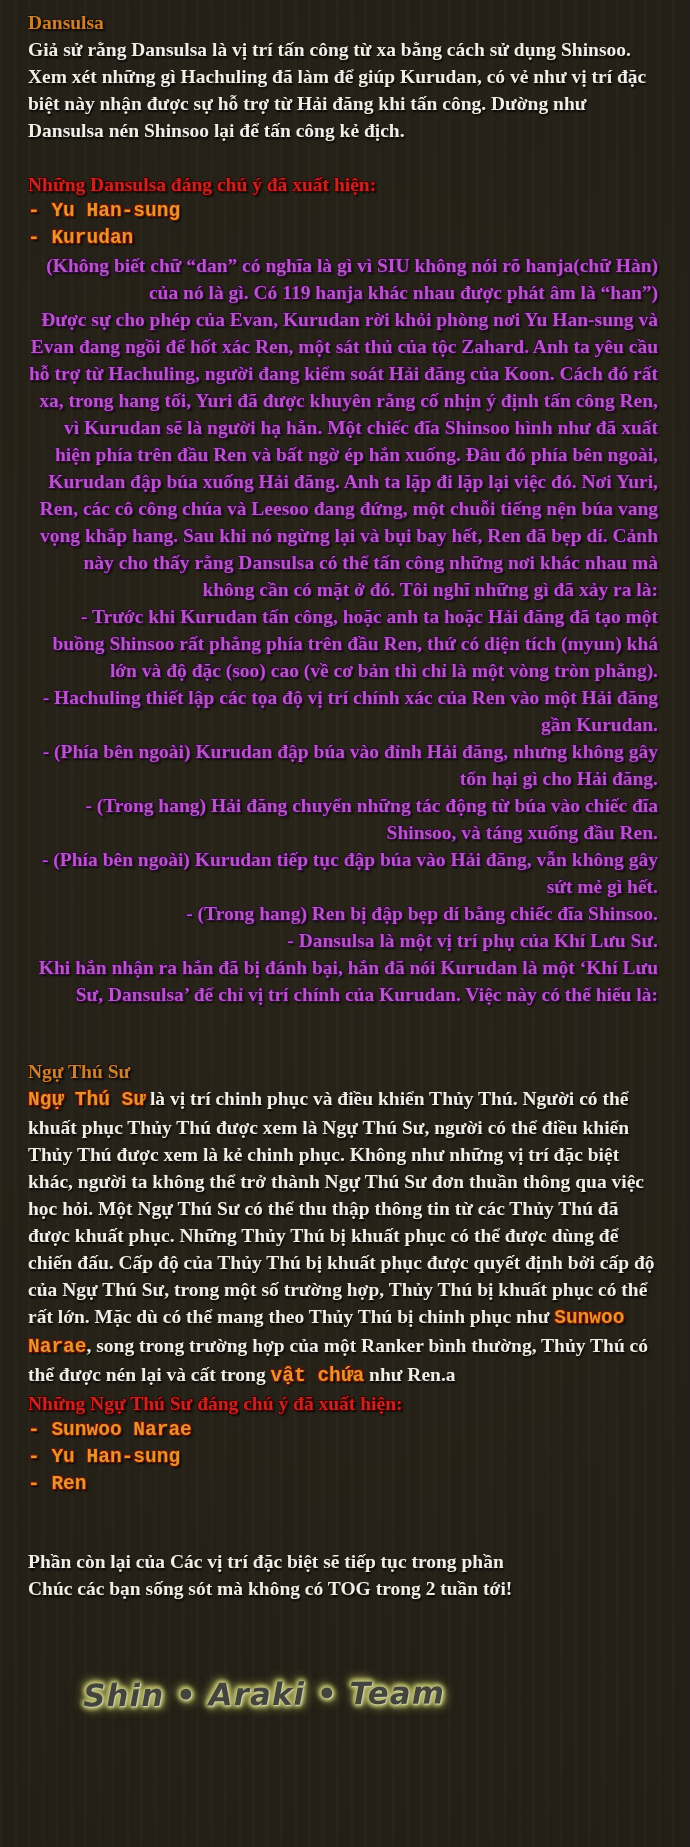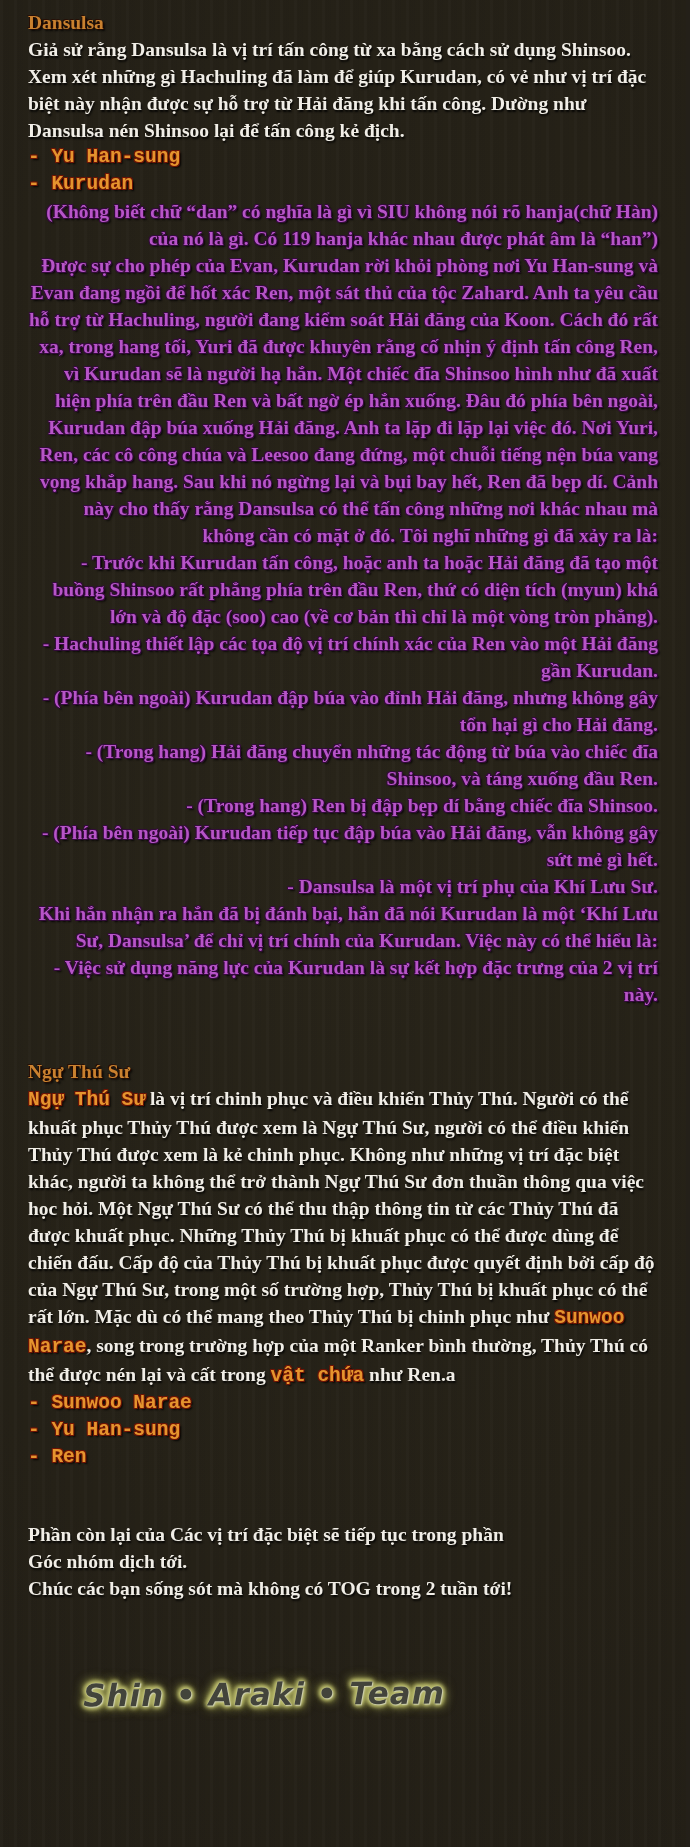--- a/index.html
+++ b/index.html
@@ -84,41 +84,41 @@
 </style>
 </head>
 <body>
 
 <div class="page">
   <div class="content">
 
     <p class="t-orangehd">Dansulsa</p>
     <p class="t-white">Giả sử rằng Dansulsa là vị trí tấn công từ xa bằng cách sử dụng Shinsoo. Xem xét những gì Hachuling đã làm để giúp Kurudan, có vẻ như vị trí đặc biệt này nhận được sự hỗ trợ từ Hải đăng khi tấn công. Dường như Dansulsa nén Shinsoo lại để tấn công kẻ địch.</p>
 
+    <p class="t-red gap-line">Những Dansulsa đáng chú ý đã xuất hiện:</p>
     <p class="t-orange">- Yu Han-sung</p>
     <p class="t-orange">- Kurudan</p>
 
     <p class="t-purple">(Không biết chữ “dan” có nghĩa là gì vì SIU không nói rõ hanja(chữ Hàn) của nó là gì. Có 119 hanja khác nhau được phát âm là “han”)</p>
     <p class="t-purple">Được sự cho phép của Evan, Kurudan rời khỏi phòng nơi Yu Han-sung và Evan đang ngồi để hốt xác Ren, một sát thủ của tộc Zahard. Anh ta yêu cầu hỗ trợ từ Hachuling, người đang kiểm soát Hải đăng của Koon. Cách đó rất xa, trong hang tối, Yuri đã được khuyên rằng cố nhịn ý định tấn công Ren, vì Kurudan sẽ là người hạ hắn. Một chiếc đĩa Shinsoo hình như đã xuất hiện phía trên đầu Ren và bất ngờ ép hắn xuống. Đâu đó phía bên ngoài, Kurudan đập búa xuống Hải đăng. Anh ta lặp đi lặp lại việc đó. Nơi Yuri, Ren, các cô công chúa và Leesoo đang đứng, một chuỗi tiếng nện búa vang vọng khắp hang. Sau khi nó ngừng lại và bụi bay hết, Ren đã bẹp dí. Cảnh này cho thấy rằng Dansulsa có thể tấn công những nơi khác nhau mà không cần có mặt ở đó. Tôi nghĩ những gì đã xảy ra là:</p>
     <p class="t-purple">- Trước khi Kurudan tấn công, hoặc anh ta hoặc Hải đăng đã tạo một buồng Shinsoo rất phẳng phía trên đầu Ren, thứ có diện tích (myun) khá lớn và độ đặc (soo) cao (về cơ bản thì chỉ là một vòng tròn phẳng).</p>
     <p class="t-purple">- Hachuling thiết lập các tọa độ vị trí chính xác của Ren vào một Hải đăng gần Kurudan.</p>
     <p class="t-purple">- (Phía bên ngoài) Kurudan đập búa vào đỉnh Hải đăng, nhưng không gây tổn hại gì cho Hải đăng.</p>
     <p class="t-purple">- (Trong hang) Hải đăng chuyển những tác động từ búa vào chiếc đĩa Shinsoo, và táng xuống đầu Ren.</p>
+    <p class="t-purple">- (Phía bên ngoài) Kurudan tiếp tục đập búa vào Hải đăng, vẫn không gây sứt mẻ gì hết.</p>
     <p class="t-purple">- (Trong hang) Ren bị đập bẹp dí bằng chiếc đĩa Shinsoo.</p>
-    <p class="t-purple">- (Phía bên ngoài) Kurudan tiếp tục đập búa vào Hải đăng, vẫn không gây sứt mẻ gì hết.</p>
     <p class="t-purple">- Dansulsa là một vị trí phụ của Khí Lưu Sư.</p>
     <p class="t-purple">Khi hắn nhận ra hắn đã bị đánh bại, hắn đã nói Kurudan là một ‘Khí Lưu Sư, Dansulsa’ để chỉ vị trí chính của Kurudan. Việc này có thể hiểu là:</p>
-    <p class="t-purple">- Việc sử dụng năng lực của Kurudan là sự kết hợp đặc trưng của 2 vị trí này.</p>
 
     <p class="t-orangehd gap-big">Ngự Thú Sư</p>
     <p class="t-white"><span class="t-orange">Ngự Thú Sư</span><span> là vị trí chinh phục và điều khiển Thủy Thú. Người có thể khuất phục Thủy Thú được xem là Ngự Thú Sư, người có thể điều khiển Thủy Thú được xem là kẻ chinh phục. Không như những vị trí đặc biệt khác, người ta không thể trở thành Ngự Thú Sư đơn thuần thông qua việc học hỏi. Một Ngự Thú Sư có thể thu thập thông tin từ các Thủy Thú đã được khuất phục. Những Thủy Thú bị khuất phục có thể được dùng để chiến đấu. Cấp độ của Thủy Thú bị khuất phục được quyết định bởi cấp độ của Ngự Thú Sư, trong một số trường hợp, Thủy Thú bị khuất phục có thể rất lớn. Mặc dù có thể mang theo Thủy Thú bị chinh phục như </span><span class="t-orange">Sunwoo Narae</span><span>, song trong trường hợp của một Ranker bình thường, Thủy Thú có thể được nén lại và cất trong </span><span class="t-orange">vật chứa</span><span> như Ren.a</span></p>
 
+    <p class="t-red">Những Ngự Thú Sư đáng chú ý đã xuất hiện:</p>
     <p class="t-orange">- Sunwoo Narae</p>
     <p class="t-orange">- Yu Han-sung</p>
     <p class="t-orange">- Ren</p>
 
     <p class="t-white gap-big">Phần còn lại của Các vị trí đặc biệt sẽ tiếp tục trong phần</p>
-    <p class="t-white">Góc nhóm dịch tới.</p>
     <p class="t-white">Chúc các bạn sống sót mà không có TOG trong 2 tuần tới!</p>
   </div>
 
   <div class="logo">Shin • Araki • Team</div>
 </div>
 
 </body></html>

